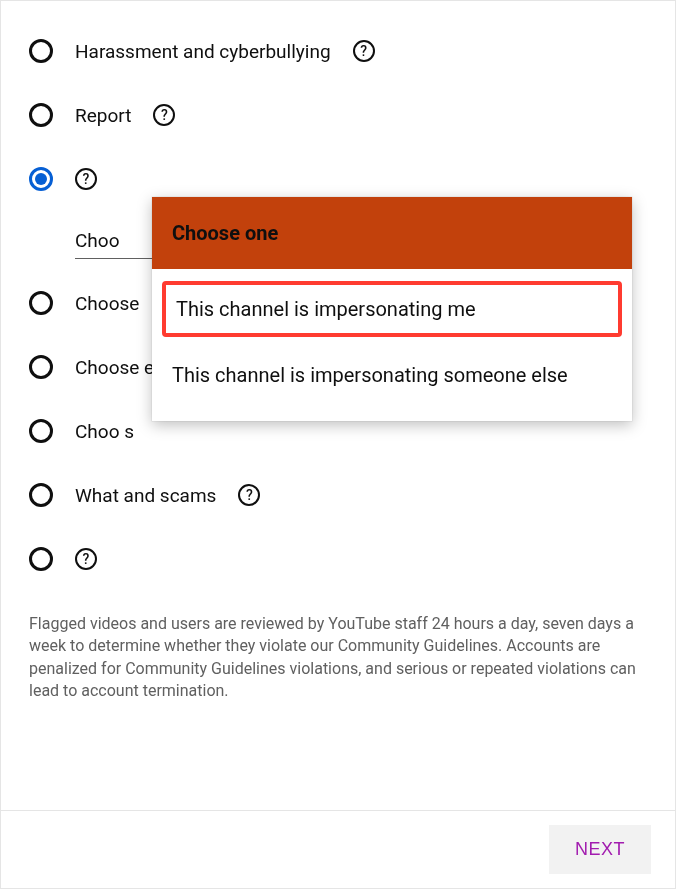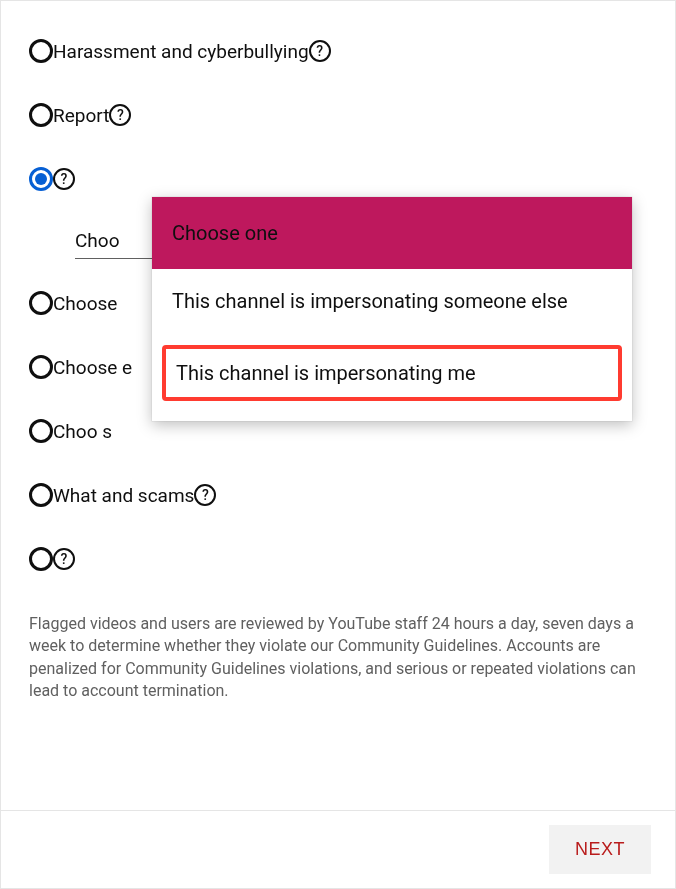--- a/index.html
+++ b/index.html
@@ -49,20 +49,21 @@
   .body {
     flex: 1;
     padding: 18px 28px 0 28px;
     overflow: visible;
     position: relative;
   }
   .option {
     display: flex;
     align-items: center;
     height: 64px;
+    gap: 22px;
     cursor: pointer;
   }
   .radio {
     width: 24px;
     height: 24px;
     border: 3px solid #0f0f0f;
     border-radius: 50%;
     flex-shrink: 0;
     position: relative;
   }
@@ -114,23 +115,23 @@
     position: absolute;
     left: 151px;
     top: 196px;
     width: 480px;
     background: #fff;
     box-shadow: 0 4px 14px rgba(0,0,0,0.25), 0 0 0 0.5px rgba(0,0,0,0.08);
     z-index: 10;
     padding-bottom: 14px;
   }
   .dropdown-header {
-    background: #be185d;
+    background: #c2410c;
     font-size: 20px;
-    font-weight: 400;
+    font-weight: 700;
     padding: 24px 20px;
   }
   .dropdown-item {
     font-size: 20px;
     padding: 20px 20px;
     cursor: pointer;
   }
   .dropdown-item.highlighted {
     border: 4px solid #ff3b30;
     border-radius: 4px;
@@ -145,21 +146,21 @@
     margin-bottom: 14px;
   }
   .footer {
     border-top: 1px solid #e5e5e5;
     padding: 14px 24px;
     display: flex;
     justify-content: flex-end;
   }
   .next-btn {
     background: #f2f2f2;
-    color: #b91c1c;
+    color: #a21caf;
     font-size: 18px;
     font-weight: 500;
     letter-spacing: 0.5px;
     border: none;
     padding: 14px 26px;
     cursor: default;
     text-align: center;
   }
 </style>
 </head>
@@ -214,22 +215,22 @@
 
     <div class="option">
       <span class="radio"></span>
       <span class="help">?</span>
     </div>
 
     <div class="disclaimer">Flagged videos and users are reviewed by YouTube staff 24 hours a day, seven days a week to determine whether they violate our Community Guidelines. Accounts are penalized for Community Guidelines violations, and serious or repeated violations can lead to account termination.</div>
 
     <div class="dropdown">
       <div class="dropdown-header">Choose one</div>
+      <div class="dropdown-item highlighted">This channel is impersonating me</div>
       <div class="dropdown-item">This channel is impersonating someone else</div>
-      <div class="dropdown-item highlighted">This channel is impersonating me</div>
     </div>
 
   </div>
 
   <div class="footer">
     <button class="next-btn">NEXT</button>
   </div>
 
 </div>
 

